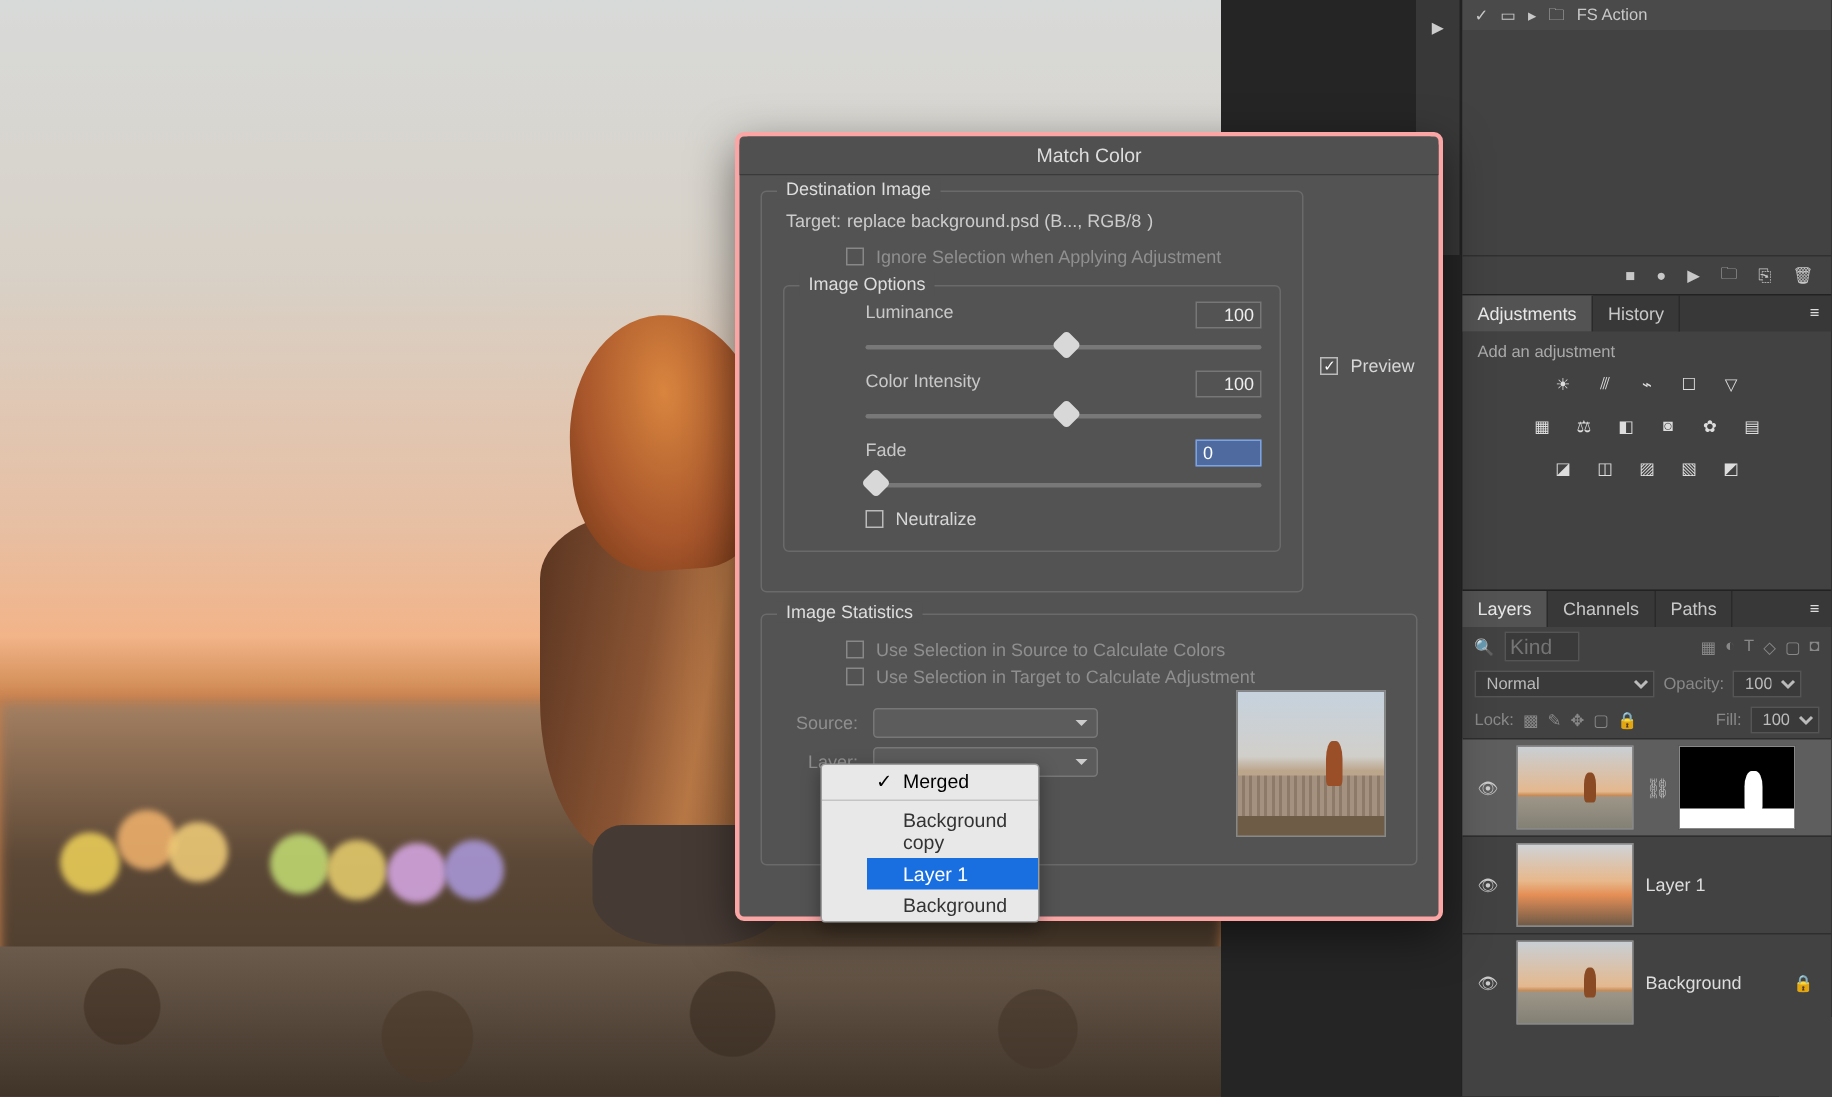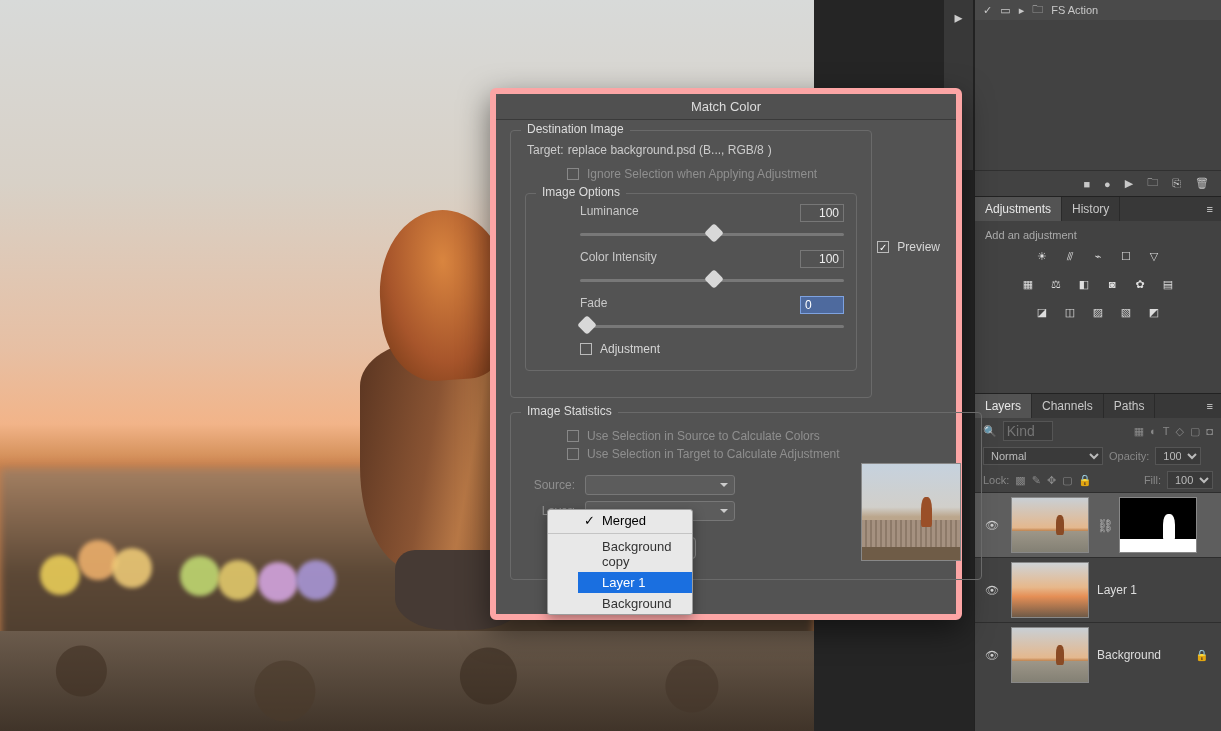--- a/index.html
+++ b/index.html
@@ -49,21 +49,21 @@
   .mask { width:78px; height:56px; background:#000; border:1px solid #888; position:relative; }
   .mask .sil { position:absolute; left:56%; top:30%; width:12px; height:26px; background:#fff; border-radius:40% 40% 10% 10%; }
   .mask .base { position:absolute; left:0; right:0; bottom:0; height:13px; background:#fff; }
   .layer-label { color:#ddd; font-size:12px; }
   .lock-icn { margin-left:auto; margin-right:6px; color:#bbb; }
   .link-icn { width:14px; color:#bbb; text-align:center; font-size:13px; }
 
   .collapsed-tabs { position:absolute; left:944px; top:0; width:30px; height:170px; background:#383838; border-right:1px solid #222; display:flex; flex-direction:column; align-items:center; padding-top:8px; gap:14px; color:#ccc; }
 
   
-  .dialog { position:absolute; left:490px; top:88px; width:472px; background:#535353; border:6px solid #fca5a5; box-shadow:0 10px 30px rgba(0,0,0,.5); border-radius:6px; color:#c8c8c8; font-size:12px; }
+  .dialog { position:absolute; left:490px; top:88px; width:472px; background:#535353; border:3px solid #fca5a5; box-shadow:0 10px 30px rgba(0,0,0,.5); border-radius:6px; color:#c8c8c8; font-size:12px; }
   .dlg-title { text-align:center; padding:5px 0; font-size:13px; color:#ddd; background:#505050; border-bottom:1px solid #3a3a3a; border-radius:6px 6px 0 0; }
   .dlg-body { position:relative; padding:10px 14px 20px; }
   .fieldset { border:1px solid #6a6a6a; border-radius:4px; margin-bottom:14px; padding:12px 14px 14px; position:relative; }
   .legend { position:absolute; top:-9px; left:10px; background:#535353; padding:0 6px; color:#ddd; font-size:12px; }
   .row { display:flex; align-items:flex-start; margin-bottom:10px; }
   .row.lbl-val { justify-content:space-between; margin-bottom:4px; padding-left: 42px;}
   .row.lbl-val .val { width:44px; text-align:right; background:#535353; border:1px solid #777; padding:1px 4px; color:#eee; font-size:12px; }
   .row.lbl-val .val.focused { background:#4e6a9e; border-color:#7ea2e0; color:#fff; text-align:left;}
   .slider-wrap { position:relative; height:16px; margin: 0 0 8px 42px; }
   .track { position:absolute; left:0; right:0; top:7px; height:3px; background:#787878; border-radius:2px; }
@@ -285,26 +285,26 @@
           <span>Fade</span>
           <span class="val focused">0</span>
         </div>
         <div class="slider-wrap">
             <div class="track"></div>
             <div class="thumb-sl" style="left:0%"></div>
           </div>
 
         <div class="chk enabled" style="padding-left:42px">
           <span class="box"></span>
-            <span>Adjustment</span>
-        </div>
-      </div>
-    </div>
-
-    <div class="fieldset" style="width:472px; position:relative; padding-bottom:20px;">
+            <span>Neutralize</span>
+        </div>
+      </div>
+    </div>
+
+    <div class="fieldset" style="width:438px; position:relative; padding-bottom:20px;">
       <div class="legend">Image Statistics</div>
       <div class="chk" style="padding-left:42px">
         <span class="box"></span>
           <span>Use Selection in Source to Calculate Colors</span>
       </div>
       <div class="chk" style="padding-left:42px;margin-bottom:14px">
         <span class="box"></span>
           <span>Use Selection in Target to Calculate Adjustment</span>
       </div>
       <div class="select-row">

